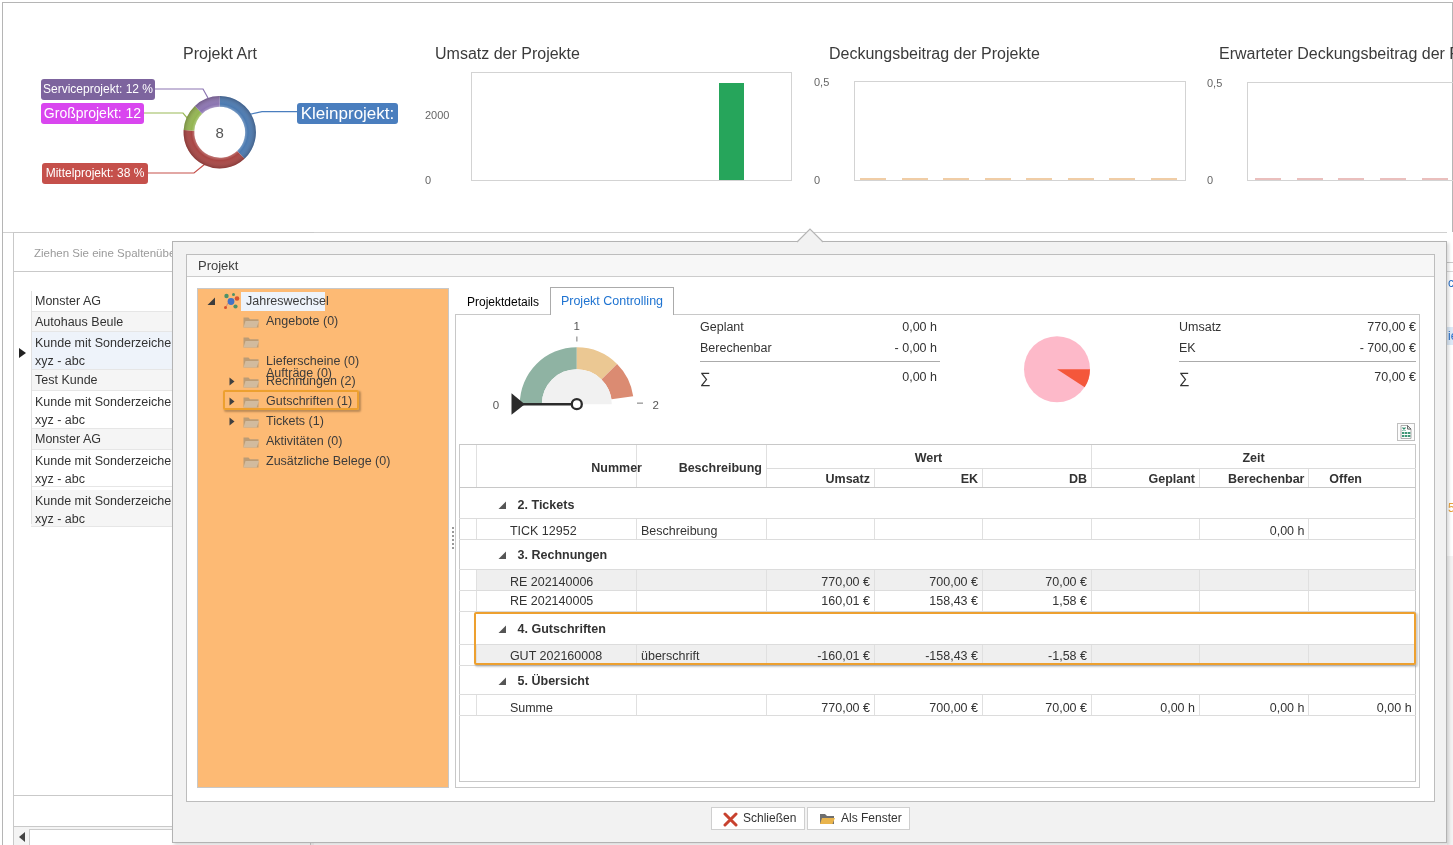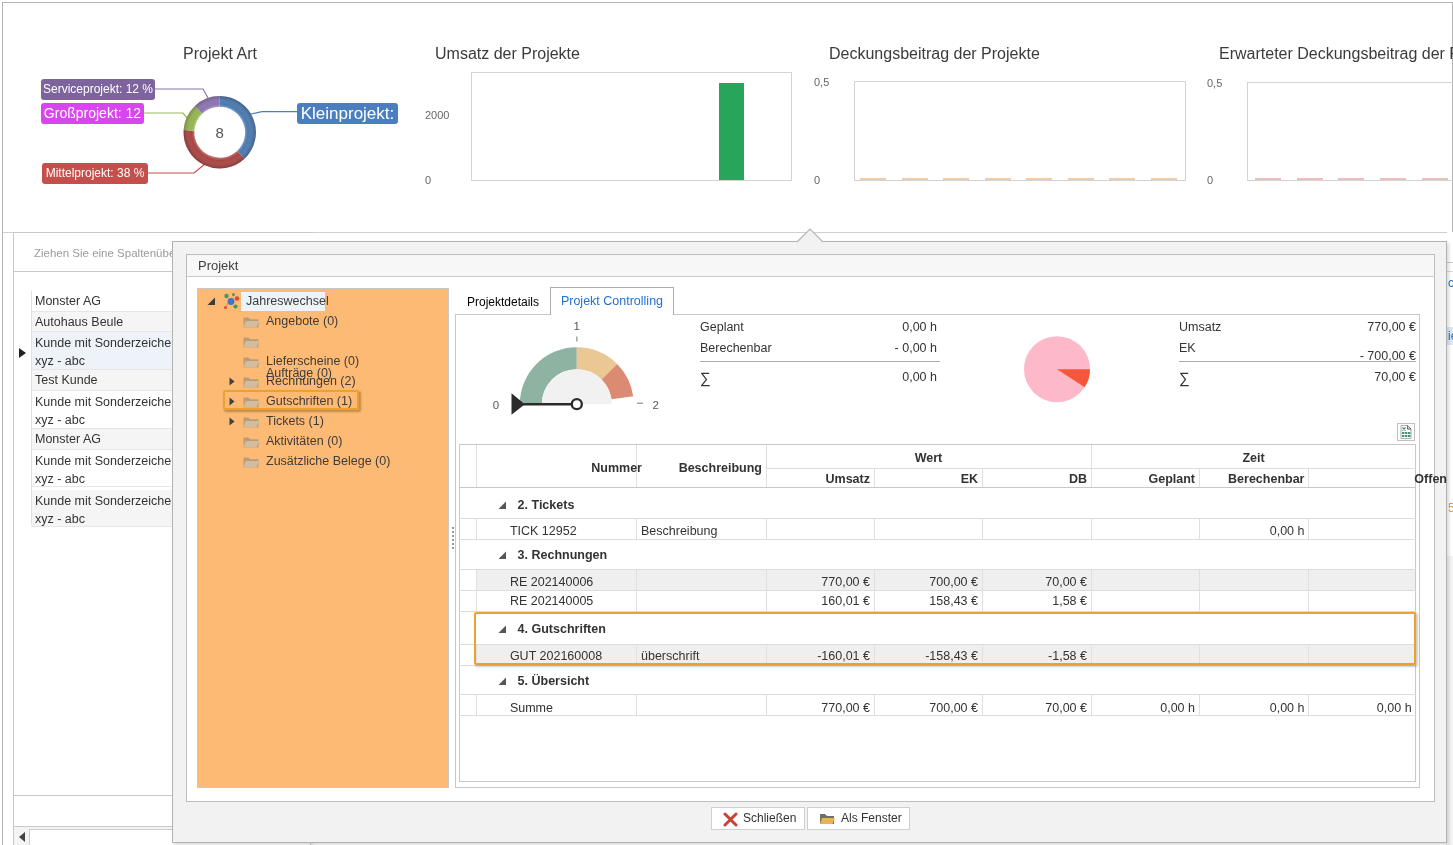--- a/index.html
+++ b/index.html
@@ -260,21 +260,21 @@
   <div class="abs sval" style="left:700px;top:370px;width:237px;">0,00 h</div>
 
   <svg class="abs" style="left:1020px;top:332px;" width="76" height="76">
     <circle cx="37" cy="37.2" r="33" fill="#fdb9c9"></circle>
     <path d="M 37 37.2 L 70 37.2 A 33 33 0 0 1 64.7 55.2 Z" fill="#f4573b"></path>
   </svg>
 
   <div class="abs slabel" style="left:1179px;top:320px;">Umsatz</div>
   <div class="abs sval" style="left:1179px;top:320px;width:237px;">770,00 €</div>
   <div class="abs slabel" style="left:1179px;top:341px;">EK</div>
-  <div class="abs sval" style="left:1179px;top:341px;width:237px;margin-top:8px;">- 700,00 €</div>
+  <div class="abs sval" style="left:1179px;top:341px;width:237px;">- 700,00 €</div>
   <div class="abs" style="left:1179px;top:361px;width:237px;height:1px;background:#ababab;"></div>
   <div class="abs slabel" style="left:1179px;top:369px;font-size:15px;">∑</div>
   <div class="abs sval" style="left:1179px;top:370px;width:237px;">70,00 €</div>
 
   <svg class="abs" style="left:1397px;top:423px;" width="18" height="18">
     <rect x="0.5" y="0.5" width="17" height="17" fill="#fcfcfc" stroke="#c0c0c0"></rect>
     <path d="M4 2.5 L10.5 2.5 L10.5 6 L14 6 L14 15.5 L4 15.5 Z" fill="#fff" stroke="#9a9a9a" stroke-width="0.8"></path>
     <path d="M10.5 2.5 L14 6 L10.5 6 Z" fill="#e8e8e8" stroke="#555" stroke-width="0.8"></path>
     <path d="M5.5 4.5 L8.5 7.5 M8.5 4.5 L5.5 7.5" stroke="#2e8b6a" stroke-width="1.1"></path>
     <g fill="#3f9677">
@@ -321,21 +321,21 @@
 
     <div class="ght" style="left:30px;top:16.5px;width:153px;">Nummer</div>
     <div class="ght" style="left:180px;top:16.5px;width:123px;">Beschreibung</div>
     <div class="ght" style="left:307px;top:6.5px;width:325px;text-align:center;">Wert</div>
     <div class="ght" style="left:632px;top:6.5px;width:325px;text-align:center;">Zeit</div>
     <div class="ght" style="left:310px;top:28px;width:101px;">Umsatz</div>
     <div class="ght" style="left:418px;top:28px;width:101px;">EK</div>
     <div class="ght" style="left:527px;top:28px;width:101px;">DB</div>
     <div class="ght" style="left:635px;top:28px;width:101px;">Geplant</div>
     <div class="ght" style="left:744.5px;top:28px;width:101px;">Berechenbar</div>
-    <div class="ght" style="left:887px;top:28px;width:101px;">Offen</div>
+    <div class="ght" style="left:802px;top:28px;width:101px;">Offen</div>
 
     <svg class="gtri" style="top:57px;">
         <use href="#gtri"></use>
       </svg>
     <div class="ggt" style="top:54px;">2. Tickets</div>
     <svg class="gtri" style="top:107px;">
         <use href="#gtri"></use>
       </svg>
     <div class="ggt" style="top:104px;">3. Rechnungen</div>
     <svg class="gtri" style="top:181px;">

